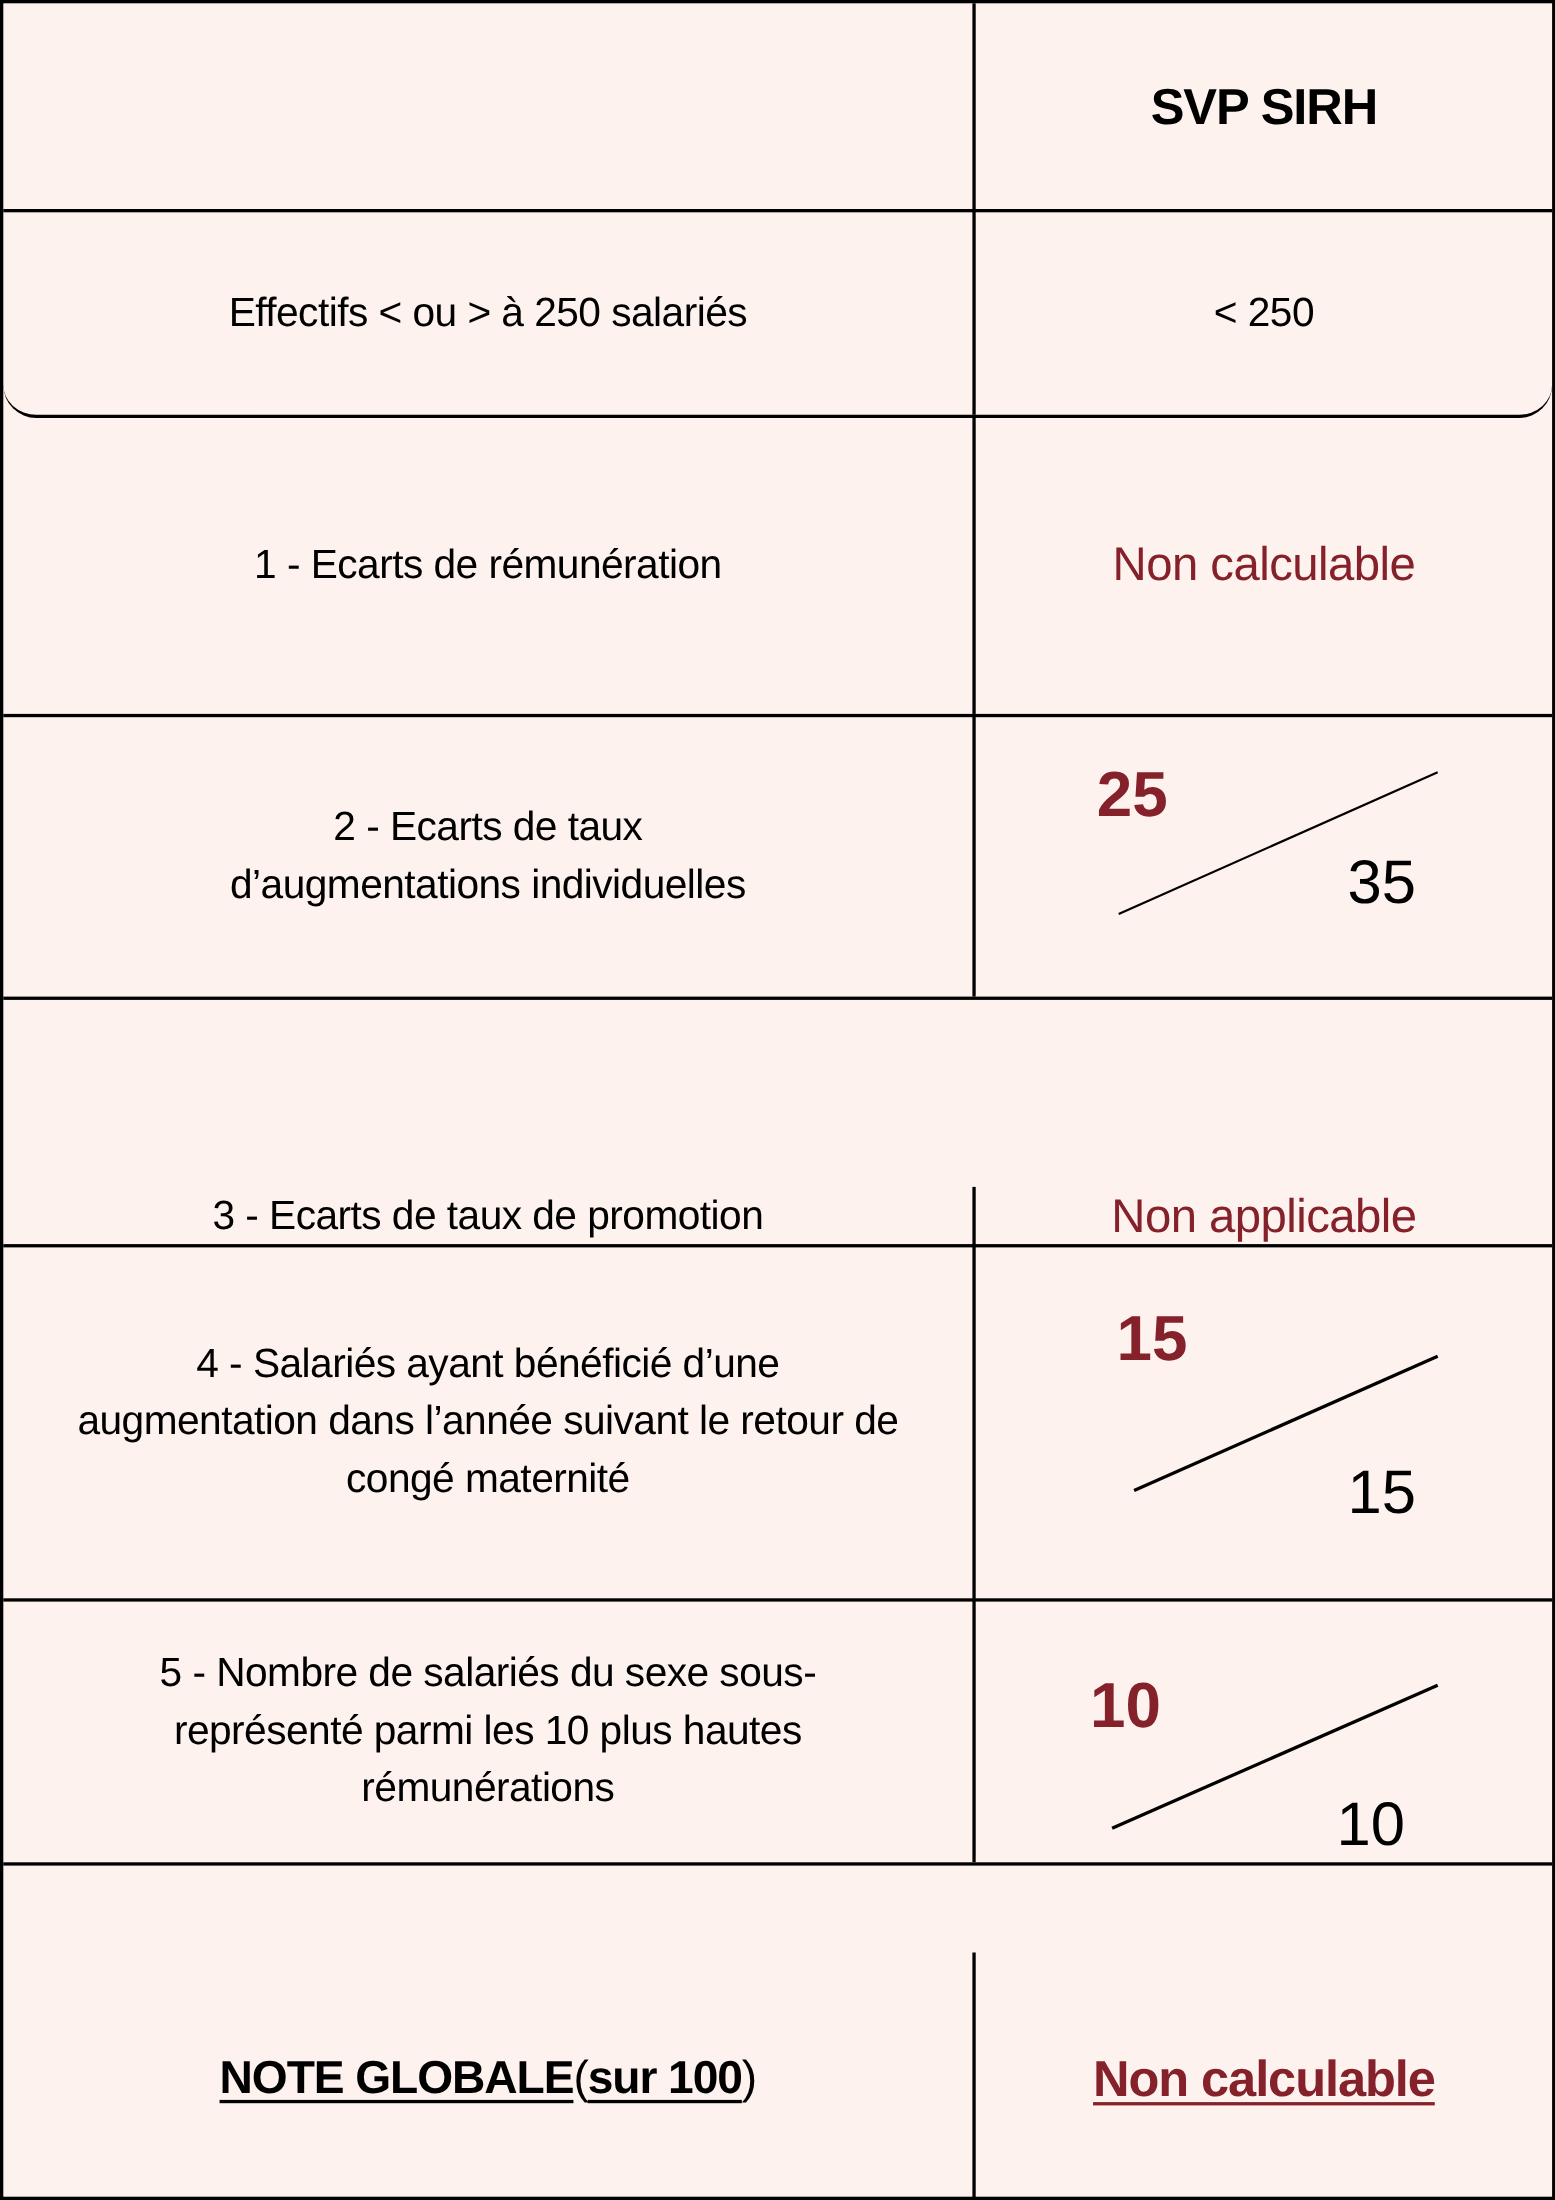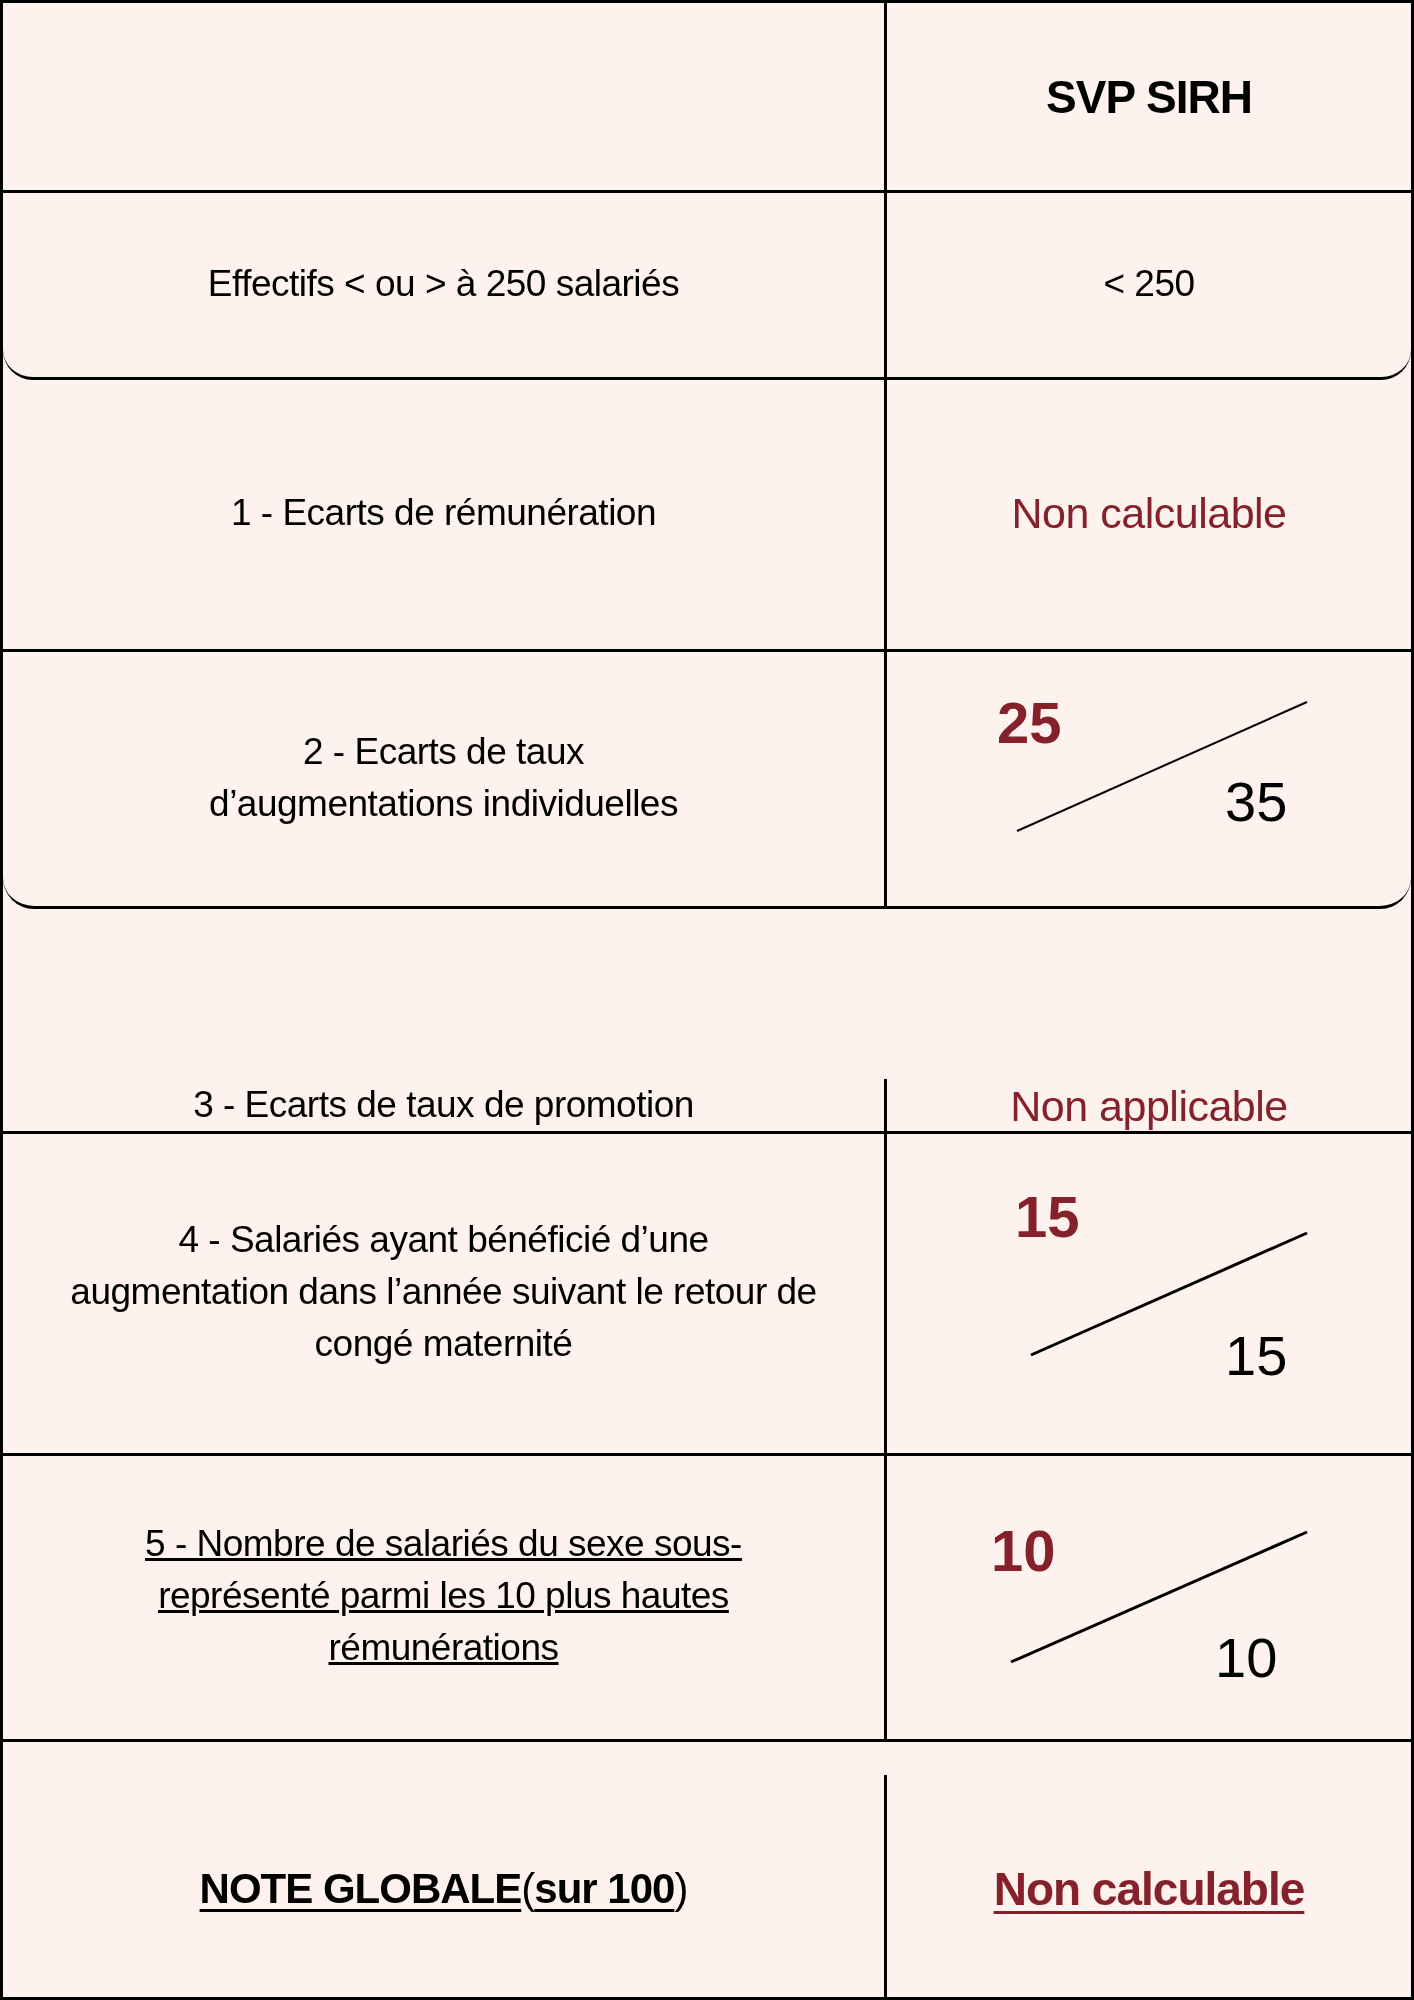--- a/index.html
+++ b/index.html
@@ -66,21 +66,21 @@
 
   <div class="row" style="top:374px;height:275px;">
     <div class="cell left">
       <span class="label">1 - Ecarts de rémunération</span>
     </div>
     <div class="cell right">
       <span class="status" style="color:#85212a;">Non calculable</span>
     </div>
   </div>
 
-  <div class="row" style="top:646px;height:260px;border-radius:31px;">
+  <div class="row" style="top:646px;height:260px;">
     <div class="cell left">
       <div class="label">
         <div>2 - Ecarts de taux</div>
         <div>d’augmentations individuelles</div>
       </div>
     </div>
     <div class="cell right">
       <div class="score">
         <svg width="530" height="257">
           <line x1="130" y1="182" x2="420" y2="53" stroke="#000" stroke-width="2"></line>
@@ -112,21 +112,21 @@
       <div class="score">
         <svg width="530" height="322">
           <line x1="144" y1="224" x2="420" y2="102" stroke="#000" stroke-width="3"></line>
         </svg>
         <span class="got" style="left:128px;top:52px;color:#85212a;">15</span>
         <span class="max" style="left:338px;top:192px;">15</span>
       </div>
     </div>
   </div>
 
-  <div class="row" style="top:1450px;height:289px;text-decoration:underline;">
+  <div class="row" style="top:1450px;height:243px;">
     <div class="cell left">
       <div class="label">
         <div>5 - Nombre de salariés du sexe sous-</div>
         <div>représenté parmi les 10 plus hautes</div>
         <div>rémunérations</div>
       </div>
     </div>
     <div class="cell right">
       <div class="score">
         <svg width="530" height="322">

